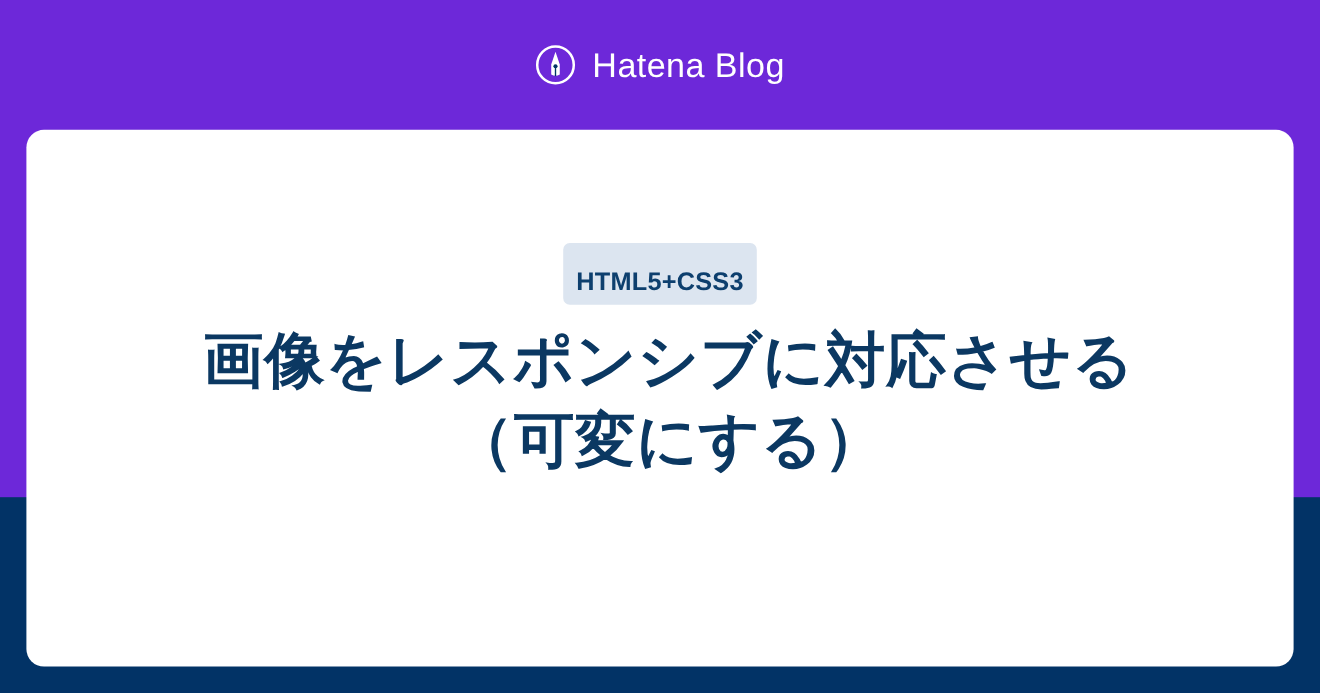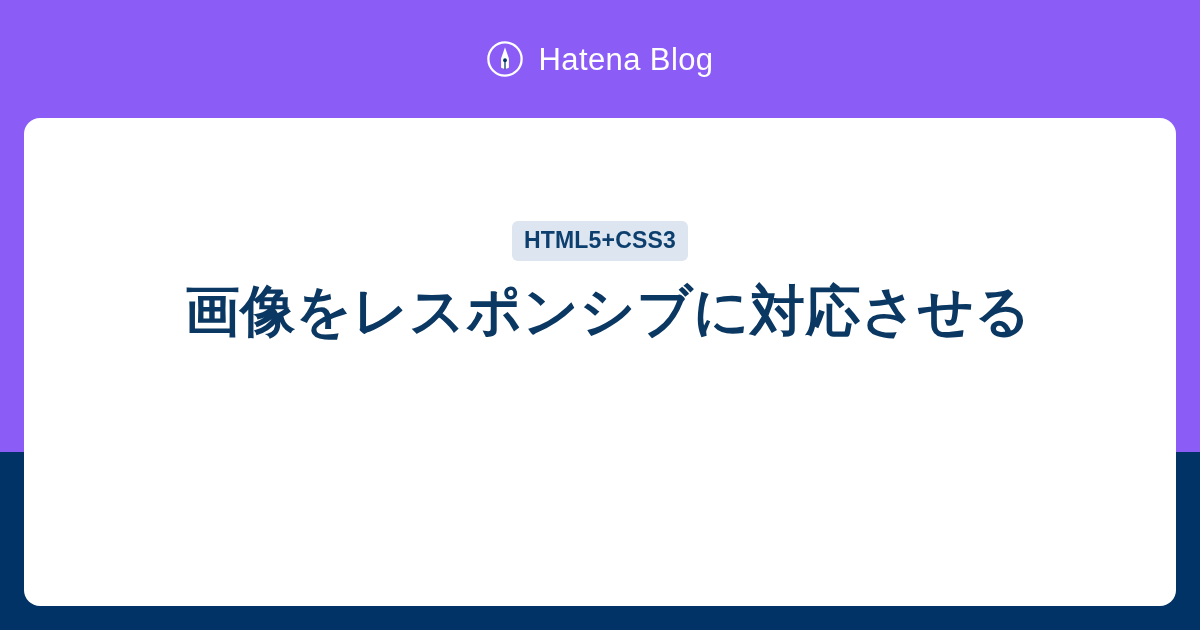--- a/index.html
+++ b/index.html
@@ -11,21 +11,21 @@
     height: 630px;
     background: #023366;
     font-family: "Liberation Sans", "DejaVu Sans", sans-serif;
     overflow: hidden;
   }
 
   .og-root {
     position: relative;
     width: 1200px;
     height: 452px;
-    background: #8b5cf6;
+    background: #6d28d9;
     box-sizing: border-box;
   }
 
   
   .brand-header {
     position: absolute;
     top: 0;
     left: 0;
     width: 1200px;
     height: 118px;
@@ -80,21 +80,21 @@
   }
 
   .category-badge {
     margin-top: 103px;
     display: inline-block;
     background: #dce5f0;
     color: #0d3f6e;
     font-size: 23px;
     font-weight: bold;
     line-height: 1;
-    padding: 8px 12px 9px 12px;
+    padding: 24px 12px 9px 12px;
     border-radius: 6px;
     letter-spacing: 0.2px;
     white-space: nowrap;
   }
 
   .entry-title {
     margin: 14px 0 0 16px;
     color: #0b3862;
     font-size: 55px;
     font-weight: bold;
@@ -134,19 +134,20 @@
     </div>
   </div>
 
   <div class="entry-card">
     <div class="card-inner">
 
       <span class="category-badge">HTML5+CSS3</span>
 
       <h1 class="entry-title">
         <span class="title-line">画像をレスポンシブに対応させる</span>
+        <span class="title-line">（可変にする）</span>
       </h1>
 
 
     </div>
   </div>
 
 </div>
 
 </body></html>

